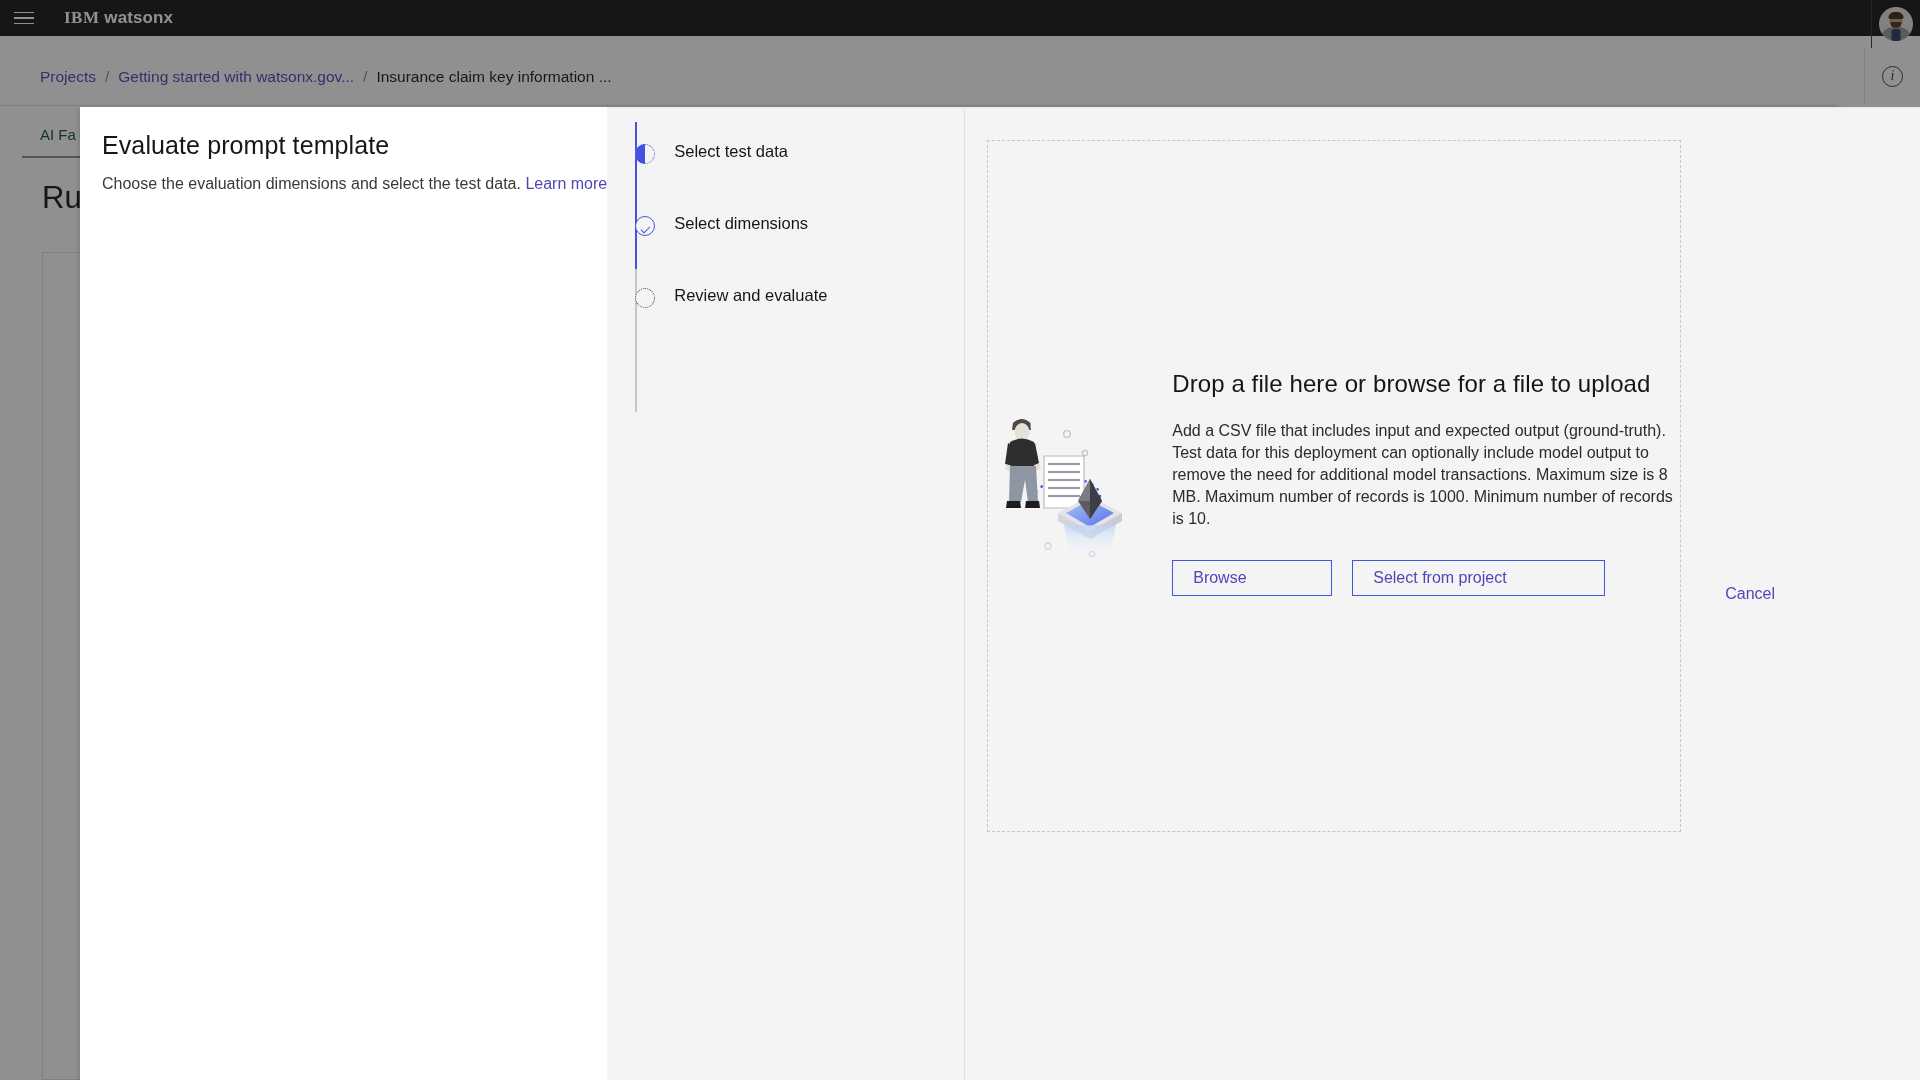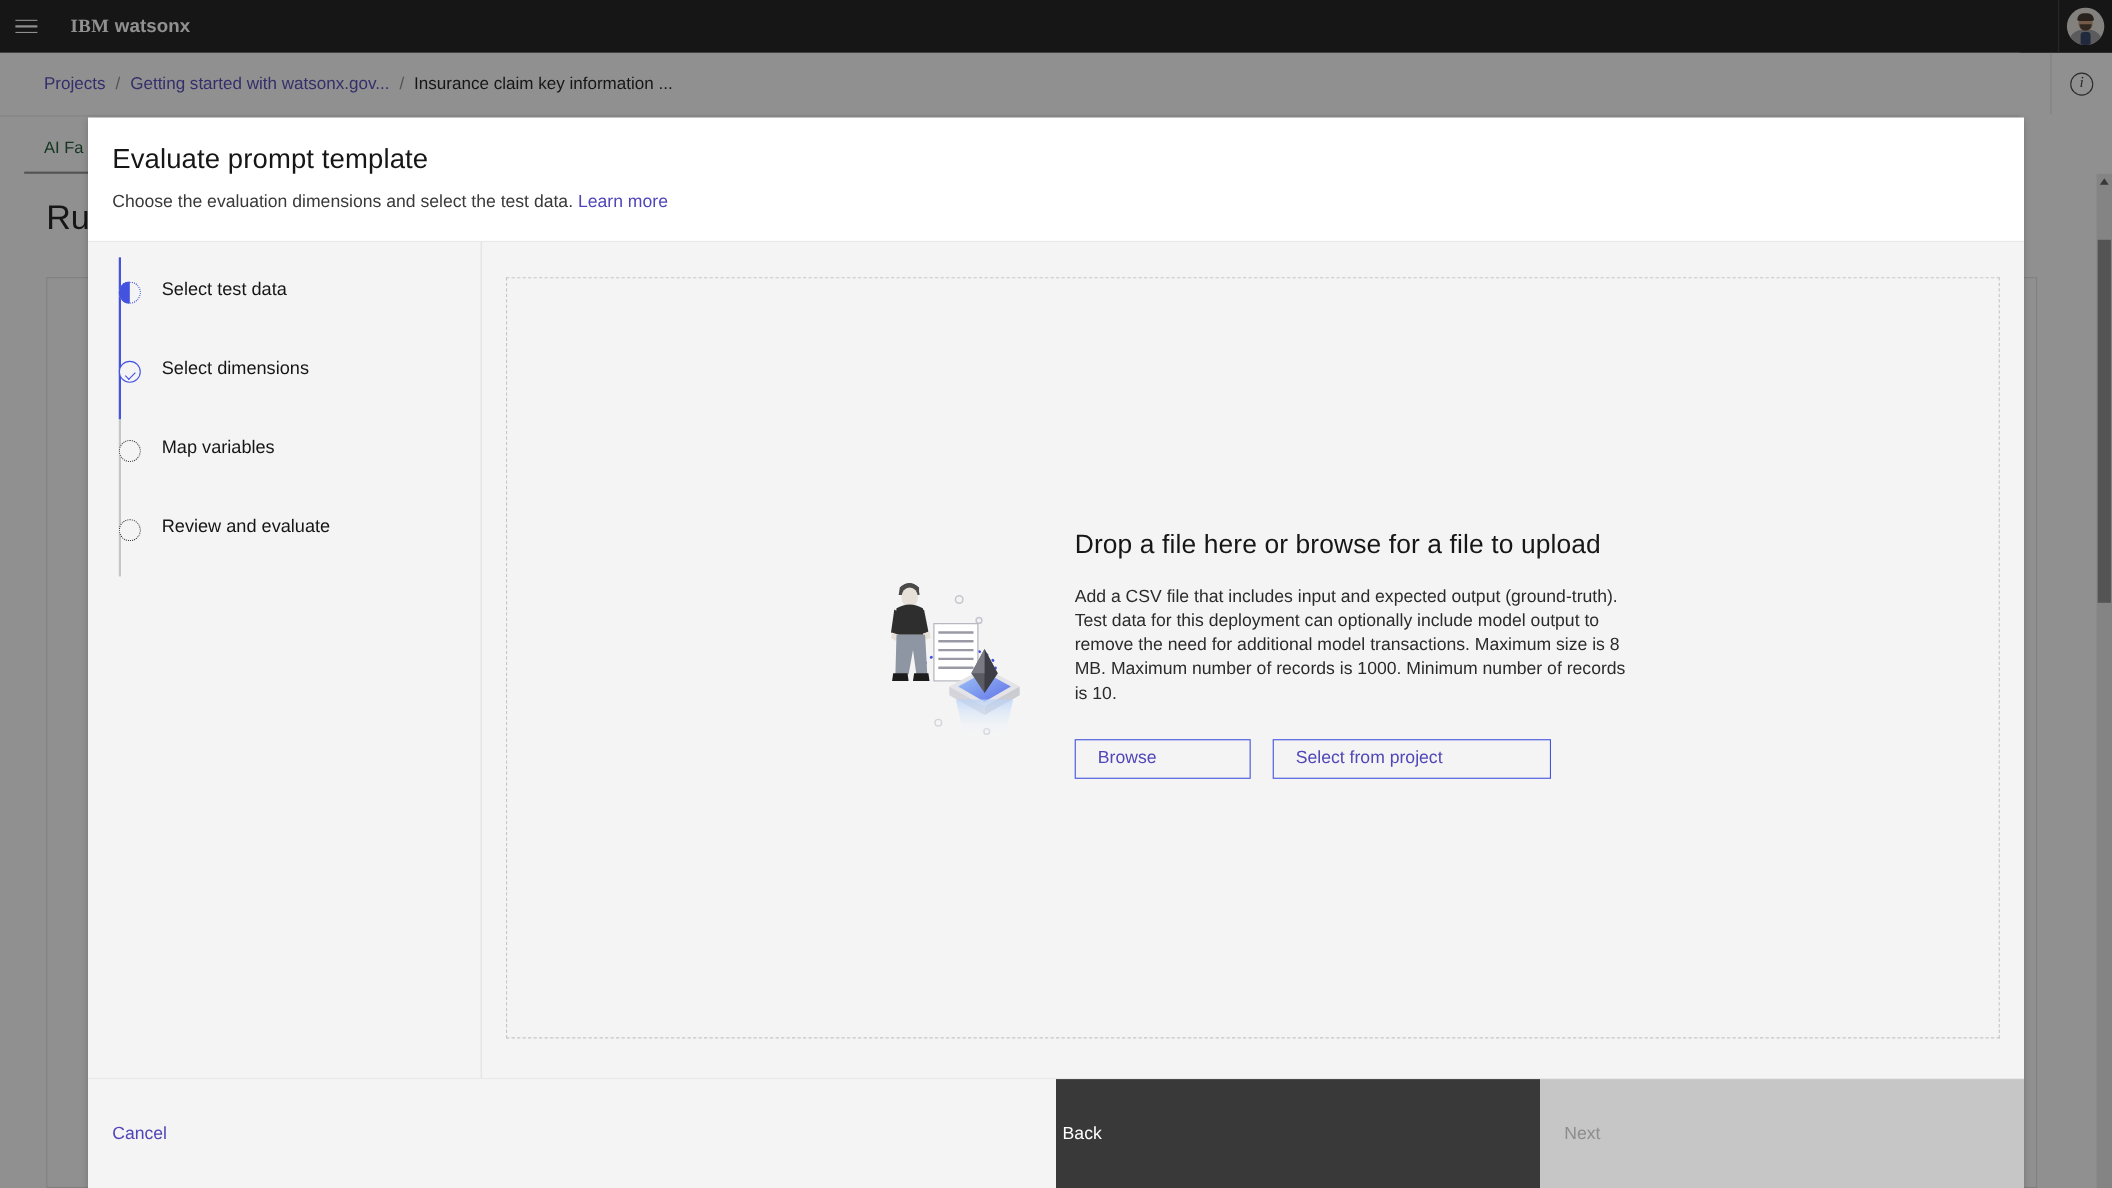--- a/index.html
+++ b/index.html
@@ -8,21 +8,21 @@
     width: 1920px; height: 1080px;
     overflow: hidden;
     font-family: "Liberation Sans", sans-serif;
     background: #ffffff;
   }
 
   
   #app-root { position: absolute; inset: 0; }
 
   .top-nav {
-    position: absolute; top: 0; left: 0; width: 1920px; height: 48px;
+    position: absolute; top: 0; left: 0; width: 1920px; height: 36px;
     background: #161616; display: flex; align-items: center;
   }
   .hamburger {
     width: 48px; height: 48px; display: flex; flex-direction: column;
     justify-content: center; align-items: center; gap: 4px; cursor: pointer;
   }
   .hamburger span { display: block; width: 20px; height: 1.5px; background: #ffffff; }
   .brand {
     color: #ffffff; font-size: 17px; margin-left: 16px;
     letter-spacing: .1px; white-space: nowrap;
@@ -115,21 +115,21 @@
   }
 
   
   .scrim {
     position: absolute; inset: 0; background: rgba(22,22,22,0.48);
   }
 
   
   .modal {
     position: absolute; left: 80px; top: 107px; width: 1760px; height: 973px;
-    background: #f4f4f4; display: flex; flex-direction: column;
+    background: #f4f4f4; display: flex; flex-direction: row;
     box-shadow: 0 2px 6px rgba(0,0,0,.2);
   }
   .modal-header {
     background: #ffffff; padding: 24px 0 26px 22px; flex: 0 0 auto;
   }
   .modal-title { font-size: 25px; color: #161616; font-weight: 400; letter-spacing: .1px; }
   .modal-sub { margin-top: 15px; font-size: 16px; color: #393939; }
   .modal-sub a { color: #4f46b8; text-decoration: none; cursor: pointer; }
 
   .modal-body { flex: 1 1 auto; display: flex; min-height: 0; background: #f4f4f4;
@@ -295,26 +295,20 @@
         <div class="step-label">Select test data</div>
       </div>
 
       <div class="step">
         <div class="step-icon">
             <div class="ic-complete"></div>
           </div>
         <div class="step-label">Select dimensions</div>
       </div>
 
-      <div class="step">
-        <div class="step-icon">
-            <div class="ic-incomplete"></div>
-          </div>
-        <div class="step-label">Map variables</div>
-      </div>
 
       <div class="step">
         <div class="step-icon">
             <div class="ic-incomplete"></div>
           </div>
         <div class="step-label">Review and evaluate</div>
       </div>
     </div>
 
     <div class="content">

